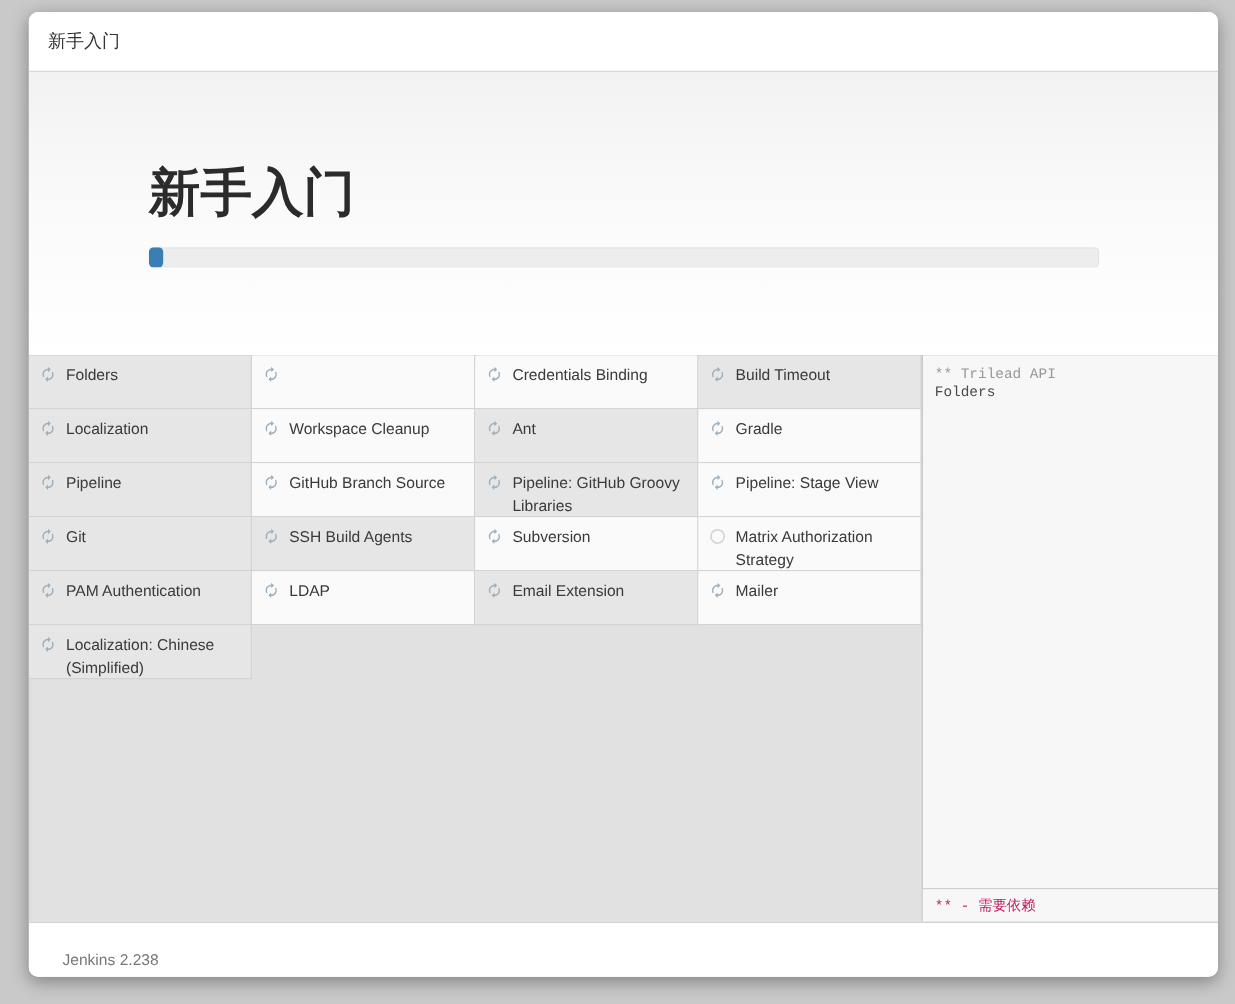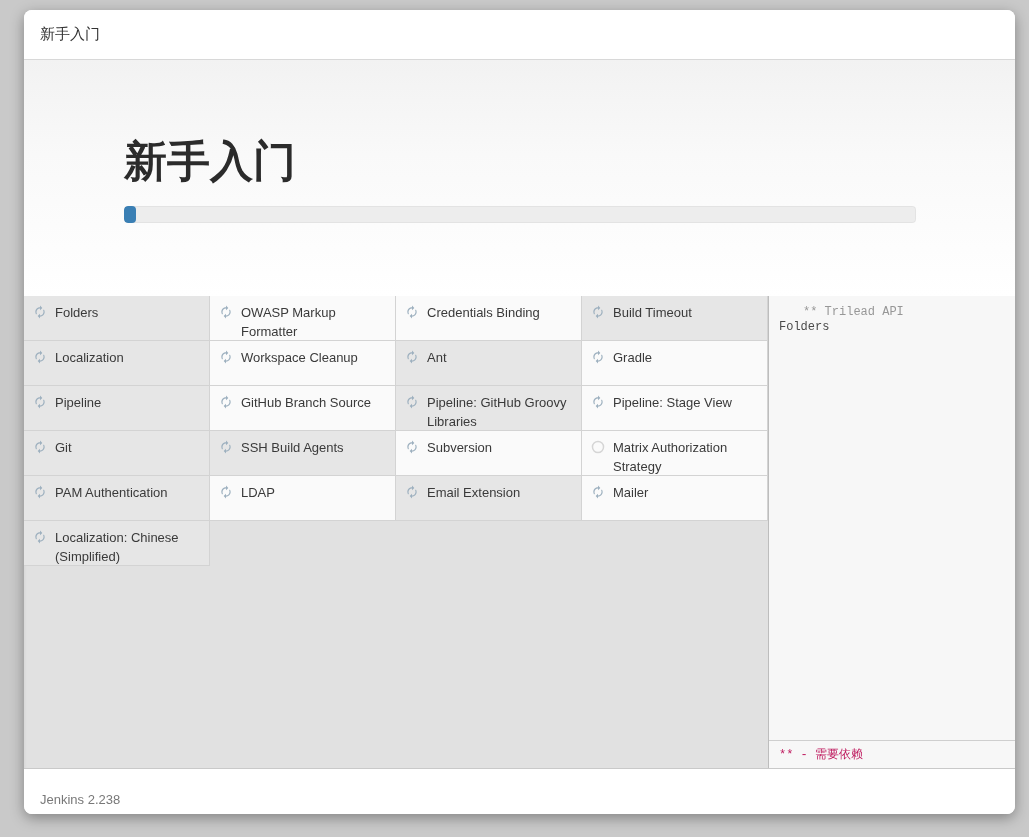--- a/index.html
+++ b/index.html
@@ -79,37 +79,37 @@
     background: #f7f7f7;
     display: flex; flex-direction: column;
   }
   .console-log {
     flex: 1 1 auto;
     padding: 9px 10px;
     font-family: "Liberation Mono", "DejaVu Sans Mono", monospace;
     font-size: 12px; line-height: 15px;
     overflow: hidden;
   }
-  .console-line.muted { color: #979797; margin-left: 24px; }
+  .console-line.muted { color: #979797; }
   .console-line { color: #4a4a4a; white-space: pre; }
   .console-legend {
     flex: 0 0 28px;
     border-top: 1px solid #cfcfcf;
     display: flex; align-items: center;
     padding-left: 10px;
     font-family: "Liberation Mono", "DejaVu Sans Mono", monospace;
     font-size: 12px; color: #be185d;
     background: #f7f7f7;
   }
   .footer {
     height: 62px; flex: 0 0 62px;
     border-top: 1px solid #c9c9c9;
     background: #fff;
     display: flex; align-items: center;
-    padding-left: 16px;
+    padding-left: 28px;
     font-size: 13px; color: #787878;
   }
 </style>
 </head>
 <body>
 
 <div class="dialog">
 
   <div class="titlebar">
     <span>新手入门</span>
@@ -131,21 +131,20 @@
             </svg>
           </span>
           <span class="plabel">Folders</span>
         </div>
         <div class="cell light">
           <span class="picon">
             <svg viewBox="0 0 24 24">
               <path fill="#9db0bf" d="M12 6v3l4-4-4-4v3c-4.42 0-8 3.58-8 8 0 1.57.46 3.03 1.24 4.26L6.7 14.8c-.45-.83-.7-1.79-.7-2.8 0-3.31 2.69-6 6-6zm6.76 1.74L17.3 9.2c.44.84.7 1.79.7 2.8 0 3.31-2.69 6-6 6v-3l-4 4 4 4v-3c4.42 0 8-3.58 8-8 0-1.57-.46-3.03-1.24-4.26z"></path>
             </svg>
           </span>
-          <span class="plabel">OWASP Markup Formatter</span>
         </div>
         <div class="cell light">
           <span class="picon">
             <svg viewBox="0 0 24 24">
               <path fill="#9db0bf" d="M12 6v3l4-4-4-4v3c-4.42 0-8 3.58-8 8 0 1.57.46 3.03 1.24 4.26L6.7 14.8c-.45-.83-.7-1.79-.7-2.8 0-3.31 2.69-6 6-6zm6.76 1.74L17.3 9.2c.44.84.7 1.79.7 2.8 0 3.31-2.69 6-6 6v-3l-4 4 4 4v-3c4.42 0 8-3.58 8-8 0-1.57-.46-3.03-1.24-4.26z"></path>
             </svg>
           </span>
           <span class="plabel">Credentials Binding</span>
         </div>
         <div class="cell shade">

